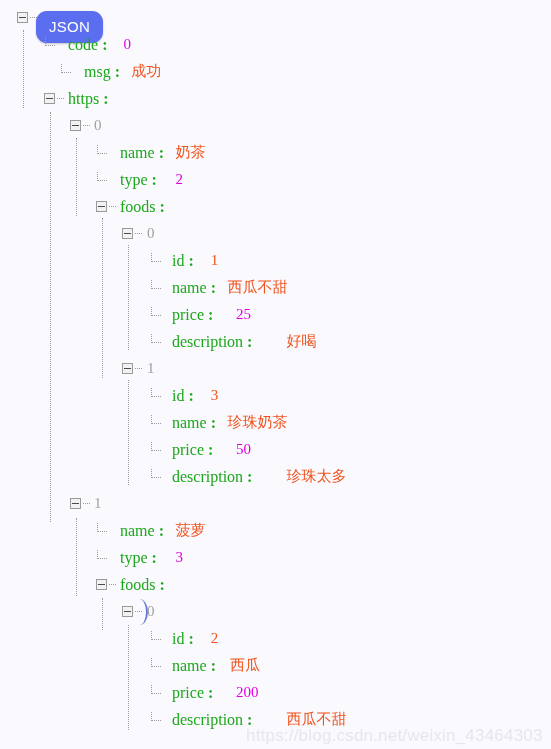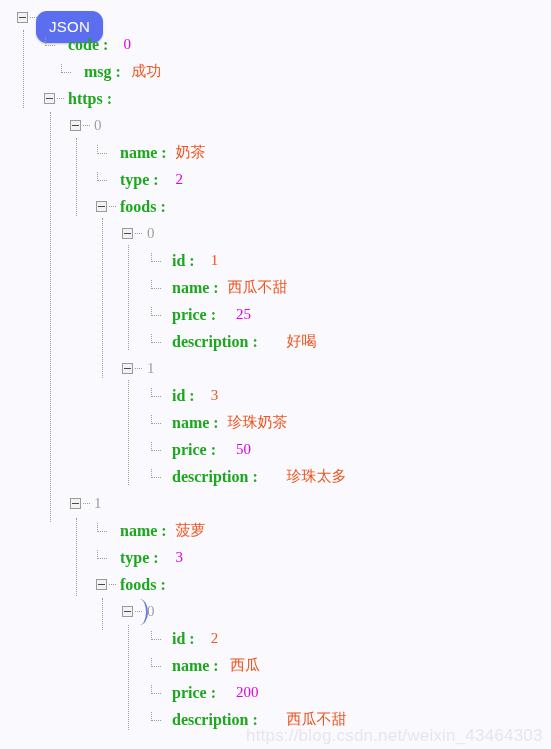--- a/index.html
+++ b/index.html
@@ -48,21 +48,21 @@
   
   .vline{
     position:absolute;
     width:0;
     border-left:1px dotted #9b9b9b;
   }
 
   
   .key{
     color:#1ca81c;
-    font-weight:bold;
+    font-weight:normal;
     font-size:16px;
   }
   .colon{color:#1ca81c;font-weight:bold;font-size:16px;}
   .v-str{color:#f0541e;font-size:15px;font-weight:normal;}
   .v-num{color:#e200e2;font-size:15px;}
   .idx{color:#a0a0a0;font-size:15px;}
 
   
   .badge{
     position:absolute;

